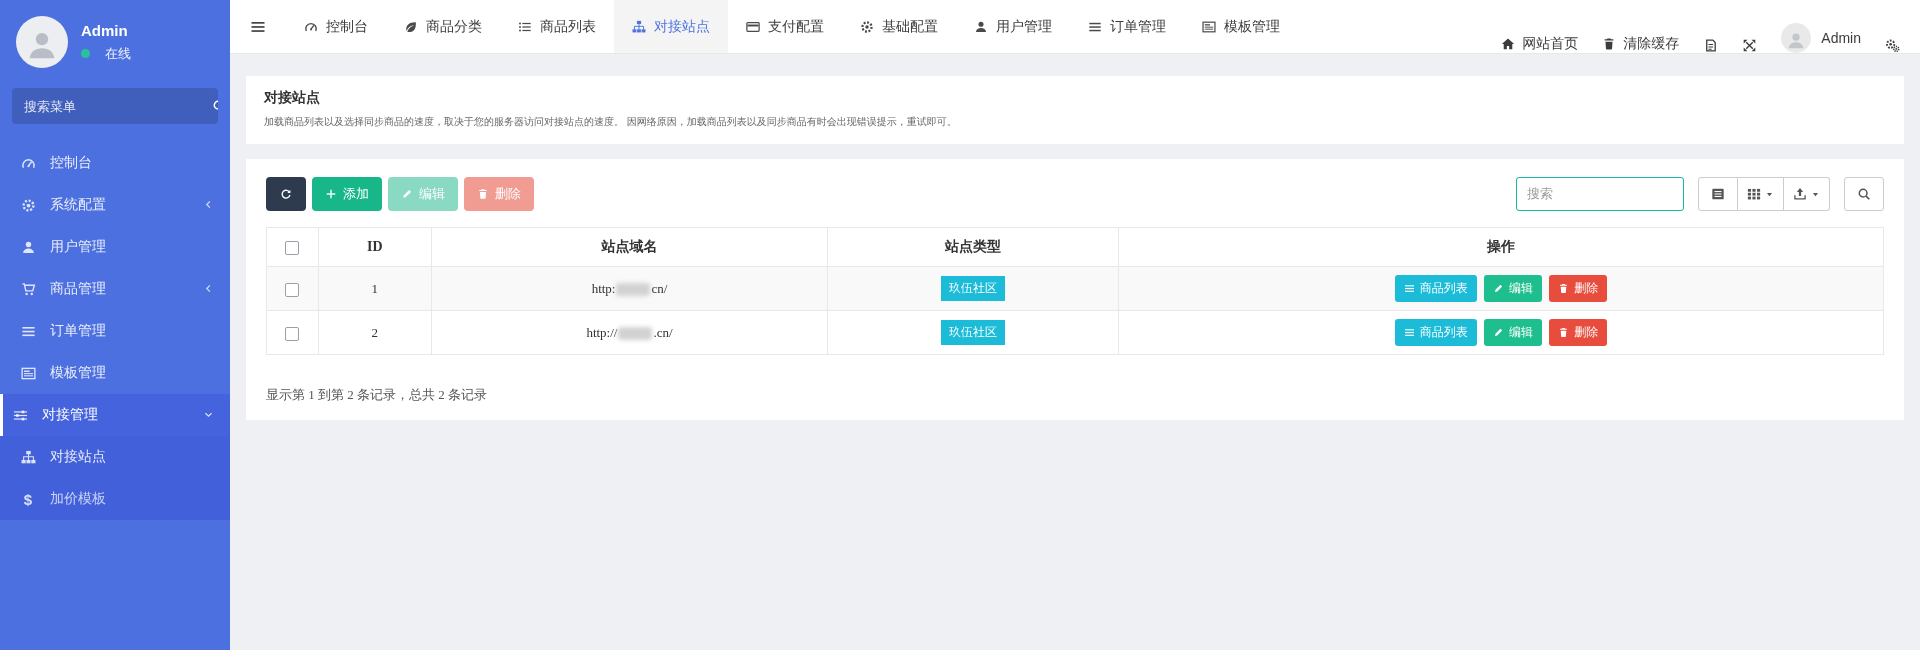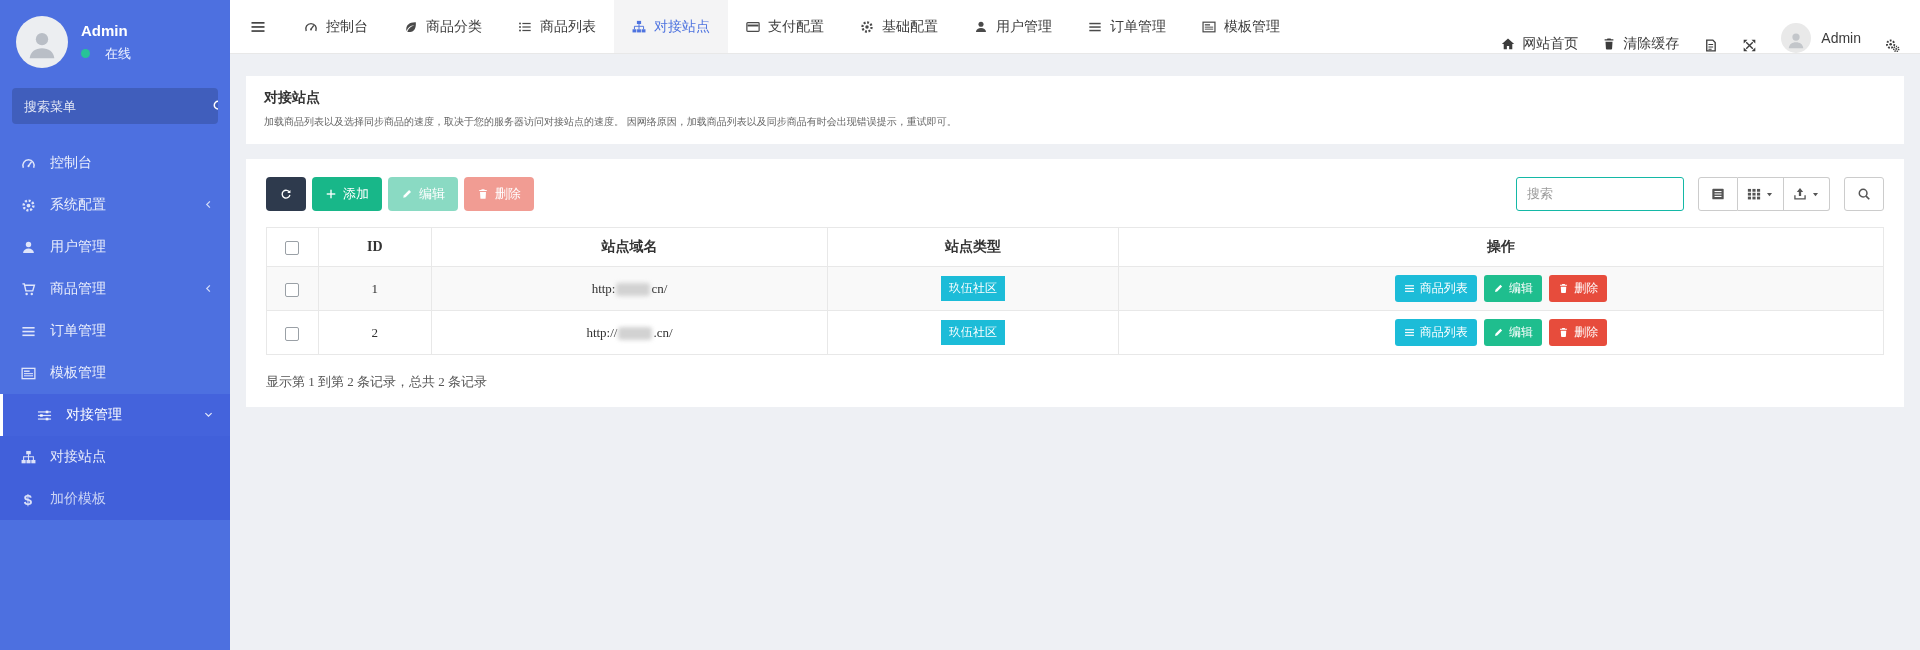--- a/index.html
+++ b/index.html
@@ -28,21 +28,21 @@
   .sidebar-search button { width:38px; background:transparent; border:none; color:#fff;
     font-size:14px; cursor:pointer; display:flex; align-items:center; justify-content:center; }
 
   .menu { list-style:none; }
   .menu-item { height:42px; display:flex; align-items:center; gap:13px;
     padding:0 16px 0 19px; font-size:14px; color:rgba(255,255,255,0.88); cursor:pointer; }
   .menu-item .mi-icon { width:18px; font-size:15px; display:flex; justify-content:center;
     color:rgba(255,255,255,0.82); font-weight:bold; }
   .menu-item .chev { margin-left:auto; font-size:11px; opacity:.85; }
   .menu-item.active-parent { background:#4463dc; border-left:3px solid #ffffff;
-    padding-left:32px; color:#fff; }
+    padding-left:8px; color:#fff; }
   .menu-item.submenu { background:#4160da; }
   .menu-item.dim { color:rgba(255,255,255,0.72); }
 
   
   .navbar { position:absolute; left:230px; top:0; right:0; height:54px; background:#fff;
     border-bottom:1px solid #e8e8e8; display:flex; align-items:stretch; }
   .nav-toggle { width:56px; display:flex; align-items:center; justify-content:center;
     color:#444; font-size:16px; cursor:pointer; }
   .nav-tabs { display:flex; align-items:stretch; }
   .nav-tab { display:flex; align-items:center; gap:8px; padding:0 18px; font-size:14px;
@@ -105,21 +105,21 @@
     border-radius:3px; filter:blur(2px); vertical-align:middle; margin:0 1px; }
   .badge-type { display:inline-block; background:#1cbcd8; color:#fff; font-size:12px;
     padding:4px 8px; border-radius:0; cursor:pointer; }
   .btn-row { display:inline-flex; align-items:center; gap:5px; border:none; color:#fff;
     font-size:12px; padding:5px 9px; border-radius:3px; margin:0 2px; cursor:pointer;
     font-family:inherit; }
   .btn-row .ic { font-size:11px; }
   .btn-goods { background:#1cbcd8; }
   .btn-edit { background:#1fbe8e; }
   .btn-delete { background:#e74c3c; }
-  .table-footer { margin-top:18px; font-size:13px; color:#555; }
+  .table-footer { margin-top:31px; font-size:13px; color:#555; }
 </style>
 </head>
 <body>
 
 <aside class="sidebar">
   <div class="user-panel">
     <div class="avatar">
       <svg class="ic" viewBox="0 0 16 16" fill="currentColor">
           <circle cx="8" cy="4.8" r="2.9"></circle>
           <path d="M2.2 13.8c.3-3.2 2.7-4.8 5.8-4.8s5.5 1.6 5.8 4.8z"></path>

